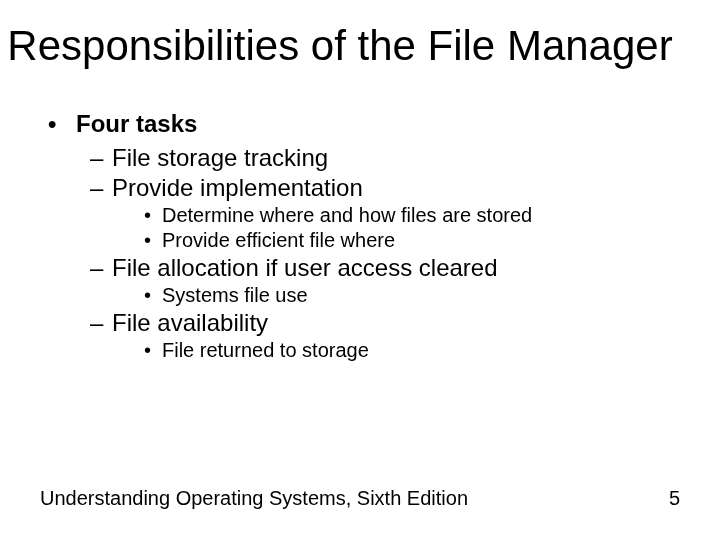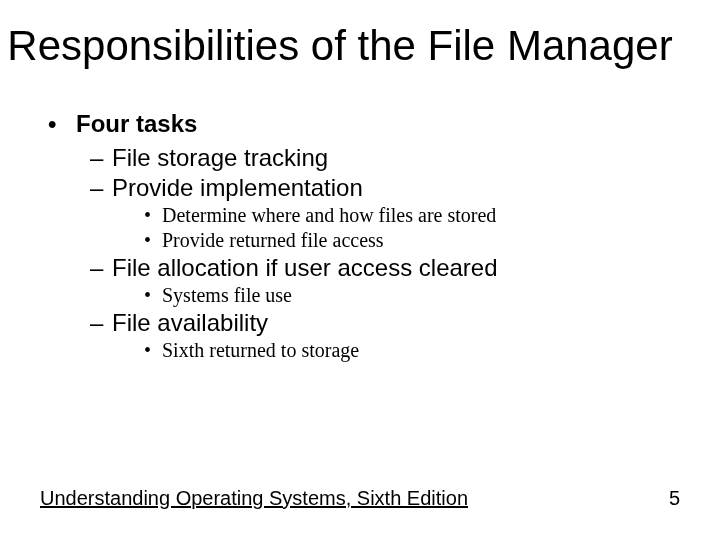--- a/index.html
+++ b/index.html
@@ -37,29 +37,28 @@
 
   
   .l1 { font-size: 24px; font-weight: 700; margin-bottom: 6px; }
   .l1 .mk { display: inline-block; width: 28px; text-align: left; }
 
   
   .l2 { font-size: 24px; font-weight: 400; padding-left: 42px; margin-top: 2px; margin-bottom: 2px; }
   .l2 .mk { display: inline-block; width: 22px; }
 
   
-  .l3 { font-size: 20px; font-weight: 400; padding-left: 96px; margin-top: 2px; margin-bottom: 2px; font-family: Liberation Serif, serif; }
+  .l3 { font-size: 20px; font-weight: 400; padding-left: 96px; margin-top: 2px; margin-bottom: 2px; }
   .l3 .mk { display: inline-block; width: 18px; }
 
   .footer-left {
     position: absolute;
     left: 40px;
     bottom: 30px;
     font-size: 20px;
-    text-decoration: underline;
   }
   .footer-right {
     position: absolute;
     right: 40px;
     bottom: 30px;
     font-size: 20px;
   }
 </style>
 </head>
 <body>
@@ -78,35 +77,35 @@
         <span class="mk">–</span><span>File storage tracking</span>
       </li>
 
       <li class="l2">
         <span class="mk">–</span><span>Provide implementation</span>
       </li>
       <li class="l3">
         <span class="mk">•</span><span>Determine where and how files are stored</span>
       </li>
       <li class="l3">
-        <span class="mk">•</span><span>Provide returned file access</span>
+        <span class="mk">•</span><span>Provide efficient file where</span>
       </li>
 
       <li class="l2">
         <span class="mk">–</span><span>File allocation if user access cleared</span>
       </li>
       <li class="l3">
         <span class="mk">•</span><span>Systems file use</span>
       </li>
 
       <li class="l2">
         <span class="mk">–</span><span>File availability</span>
       </li>
       <li class="l3">
-        <span class="mk">•</span><span>Sixth returned to storage</span>
+        <span class="mk">•</span><span>File returned to storage</span>
       </li>
     </ul>
   </div>
 
   <div class="footer-left">Understanding Operating Systems, Sixth Edition</div>
   <div class="footer-right">5</div>
 
 </div>
 
 </body></html>

